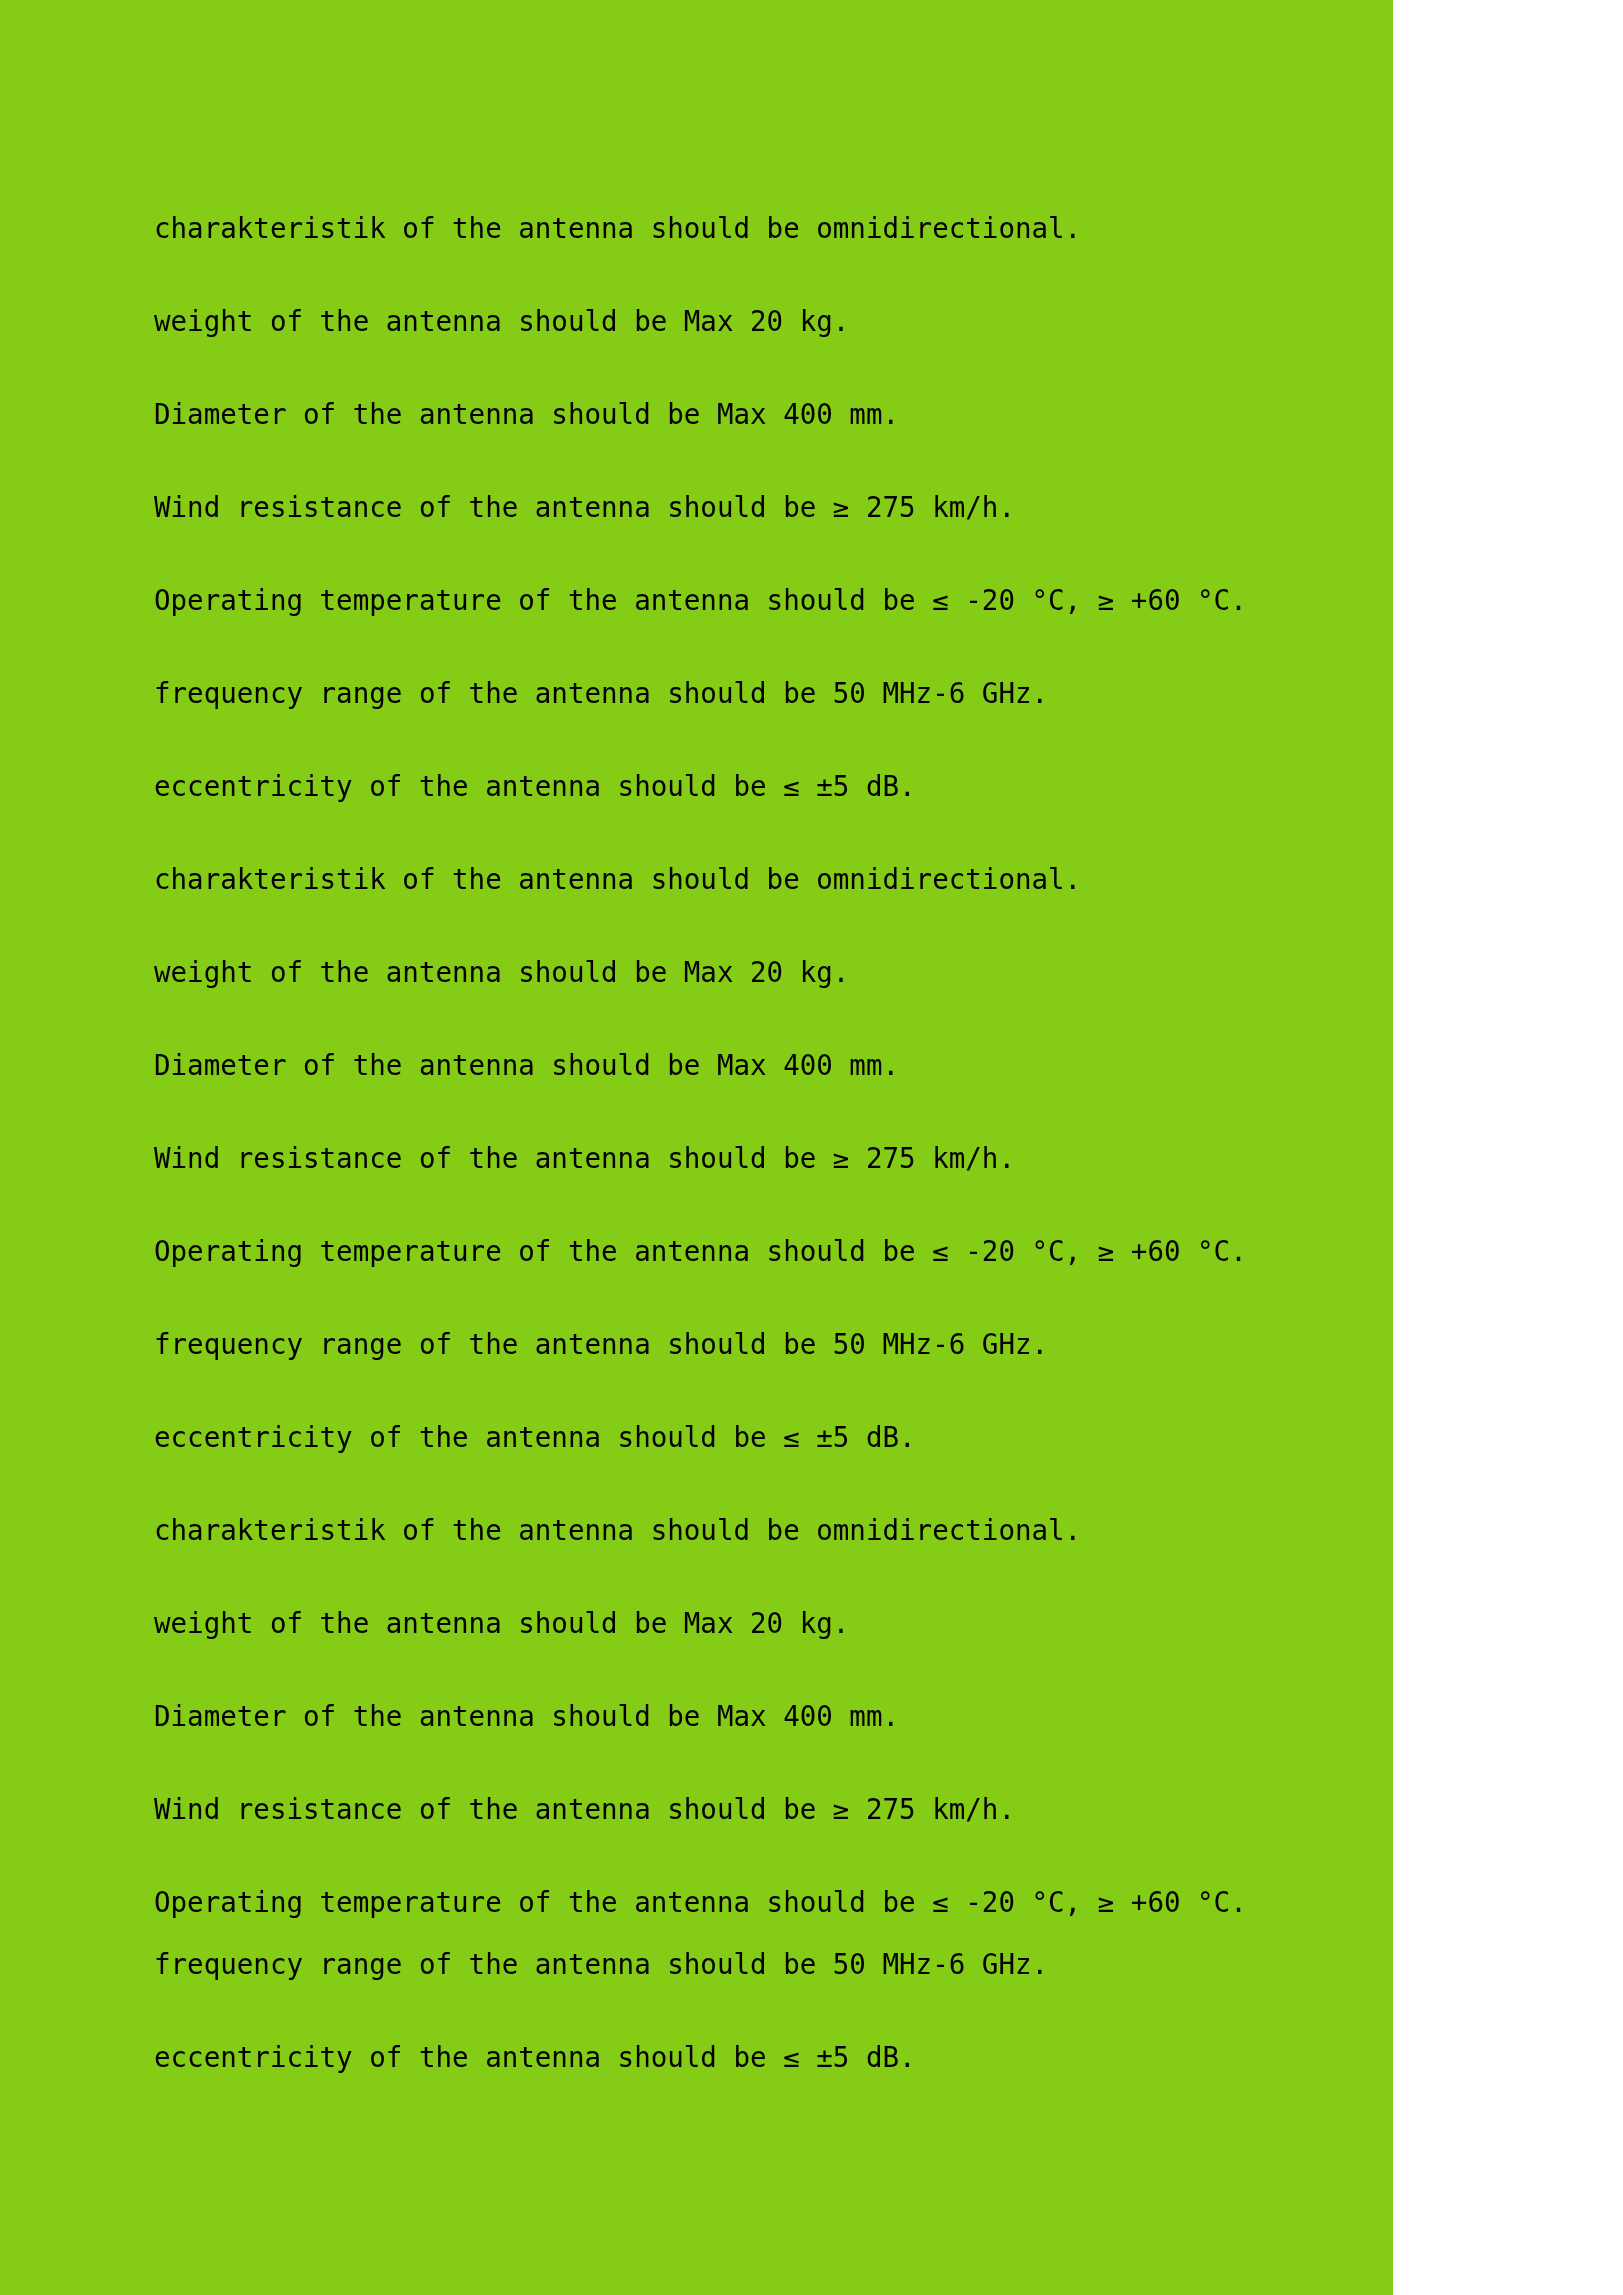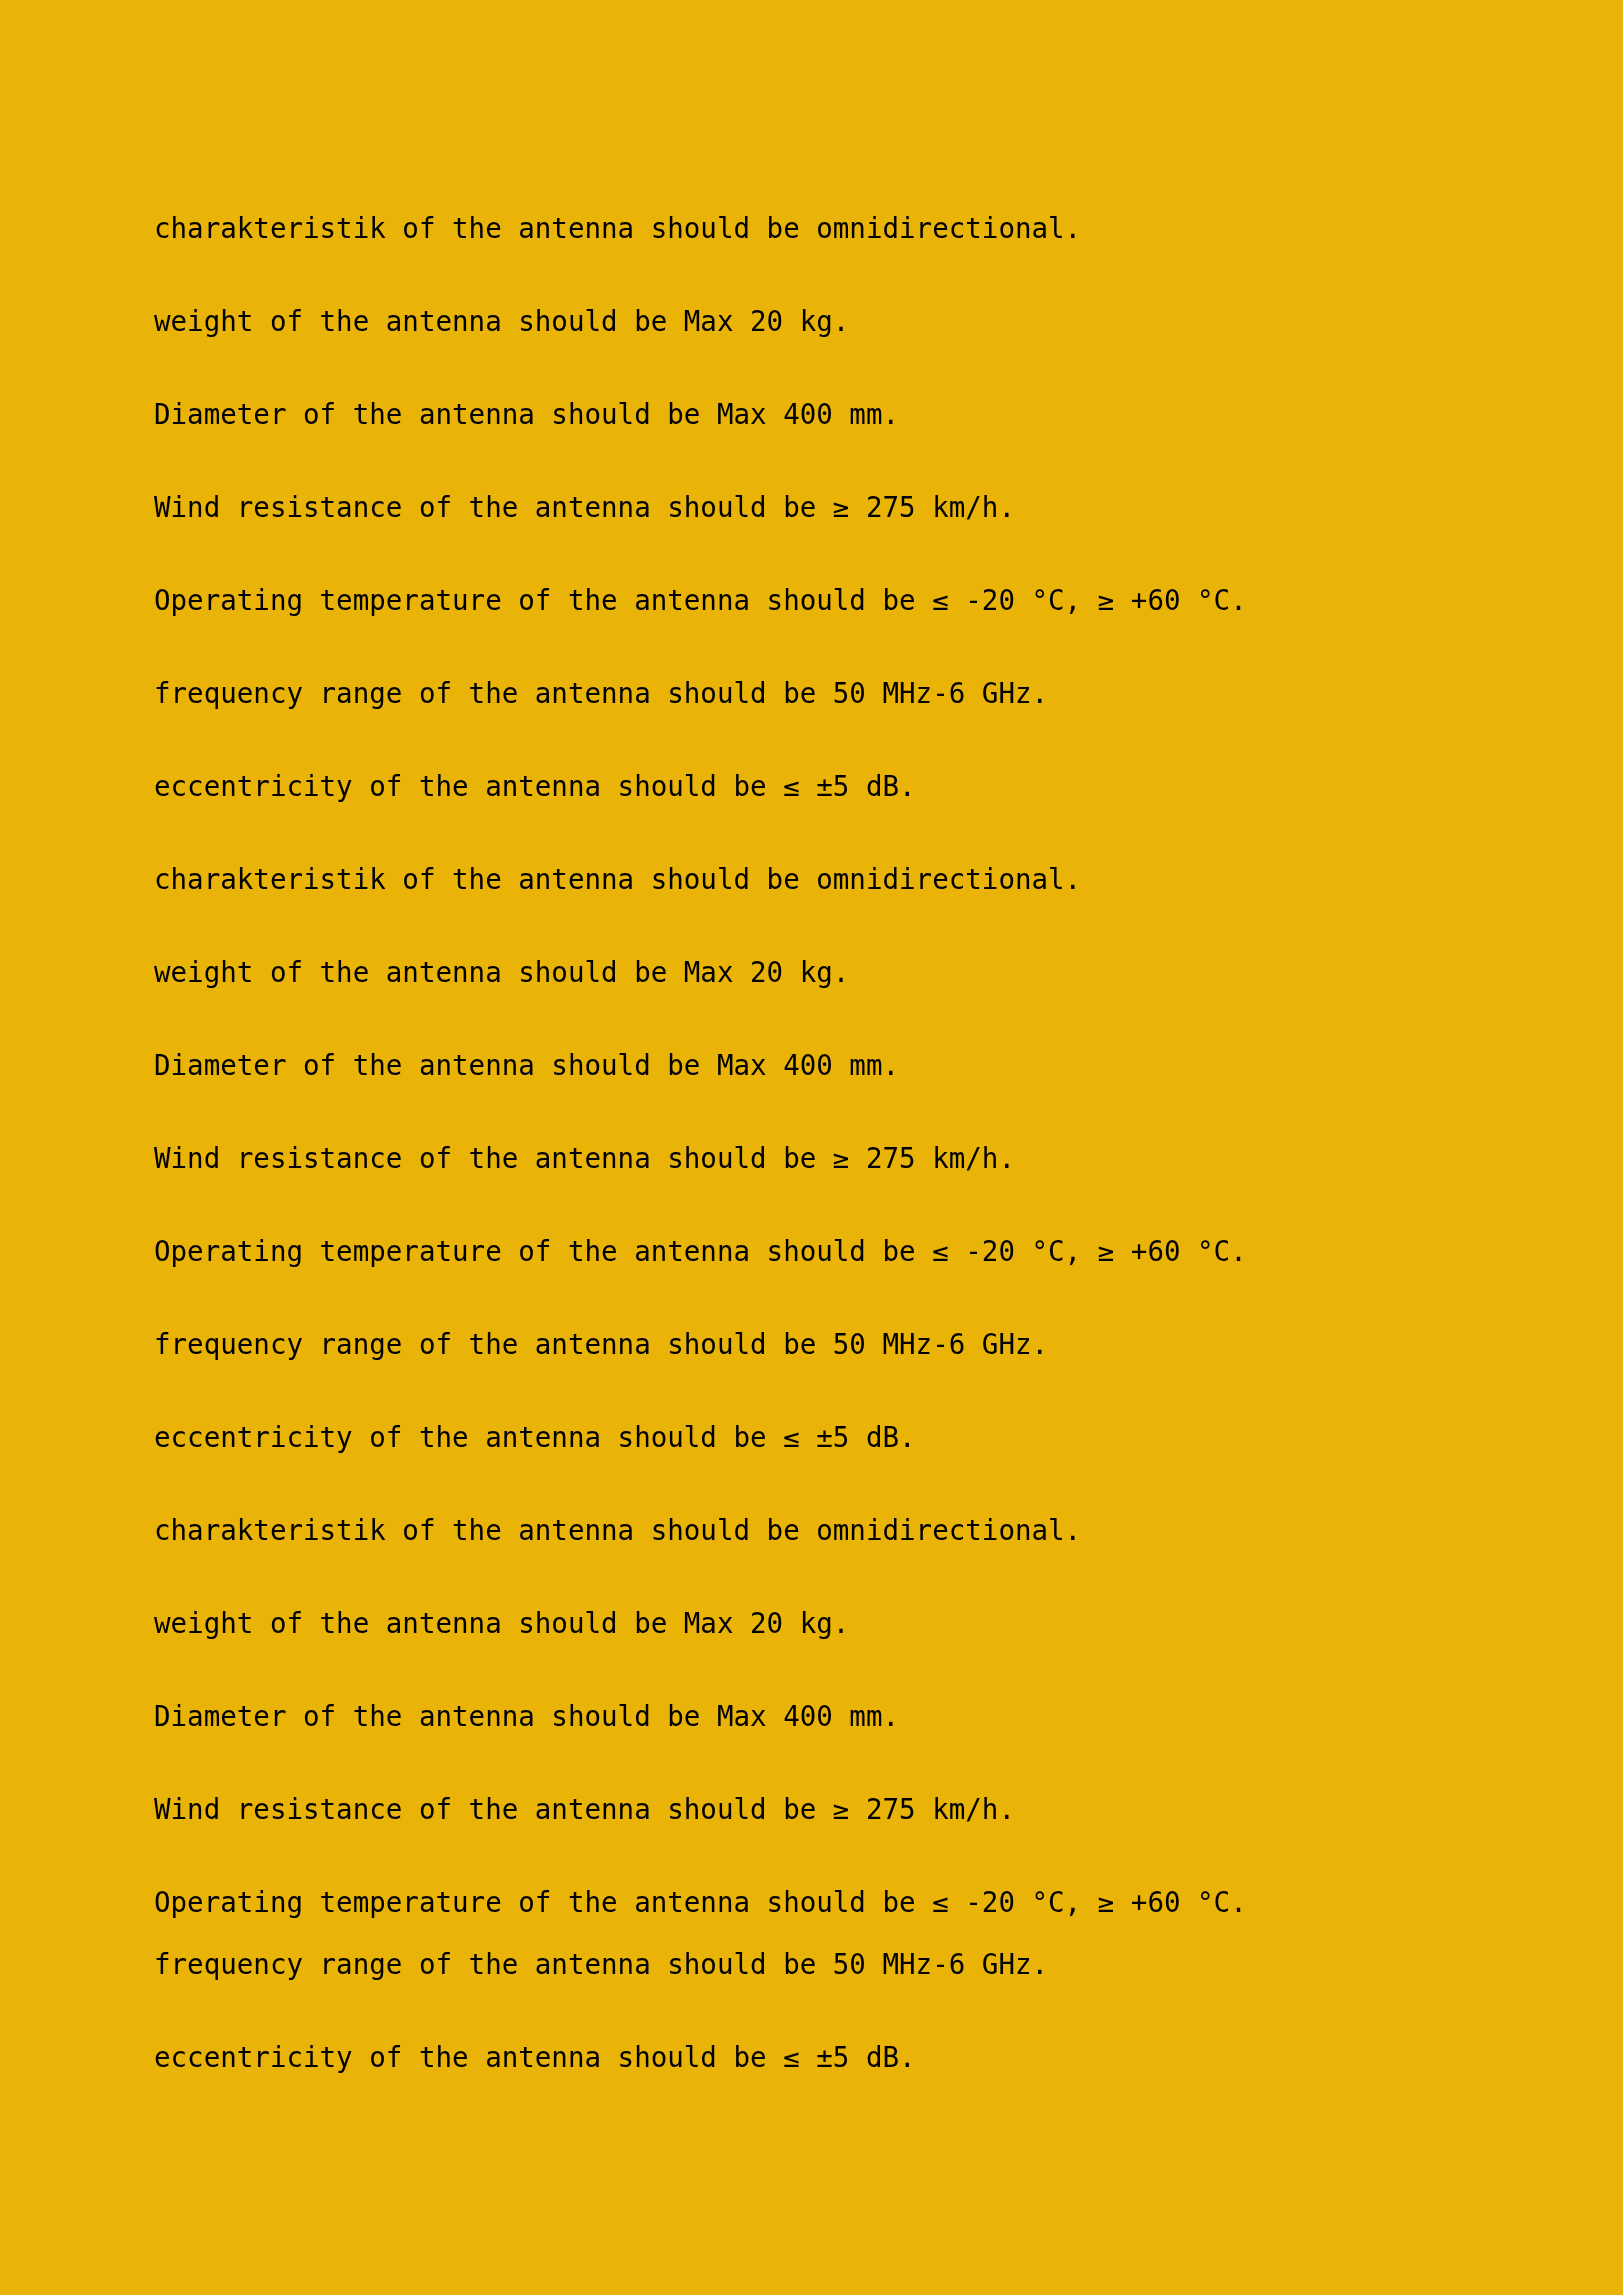--- a/index.html
+++ b/index.html
@@ -2,23 +2,23 @@
 <html style="font-size:10.5px"><head>
 <meta charset="utf-8">
 <style>
   html, body {
     margin: 0;
     padding: 0;
     background: #ffffff;
   }
   .page {
     position: relative;
-    width: 1623px;
+    width: 1393px;
     height: 2295px;
-    background: #eab308;
+    background: #84cc16;
     box-sizing: border-box;
     padding: 213px 39px 0 154px;
     overflow: hidden;
   }
   .line {
     margin: 0 0 62px 0;
     font-family: "DejaVu Sans Mono", monospace;
     font-size: 27.5px;
     line-height: 31px;
     font-weight: 400;

